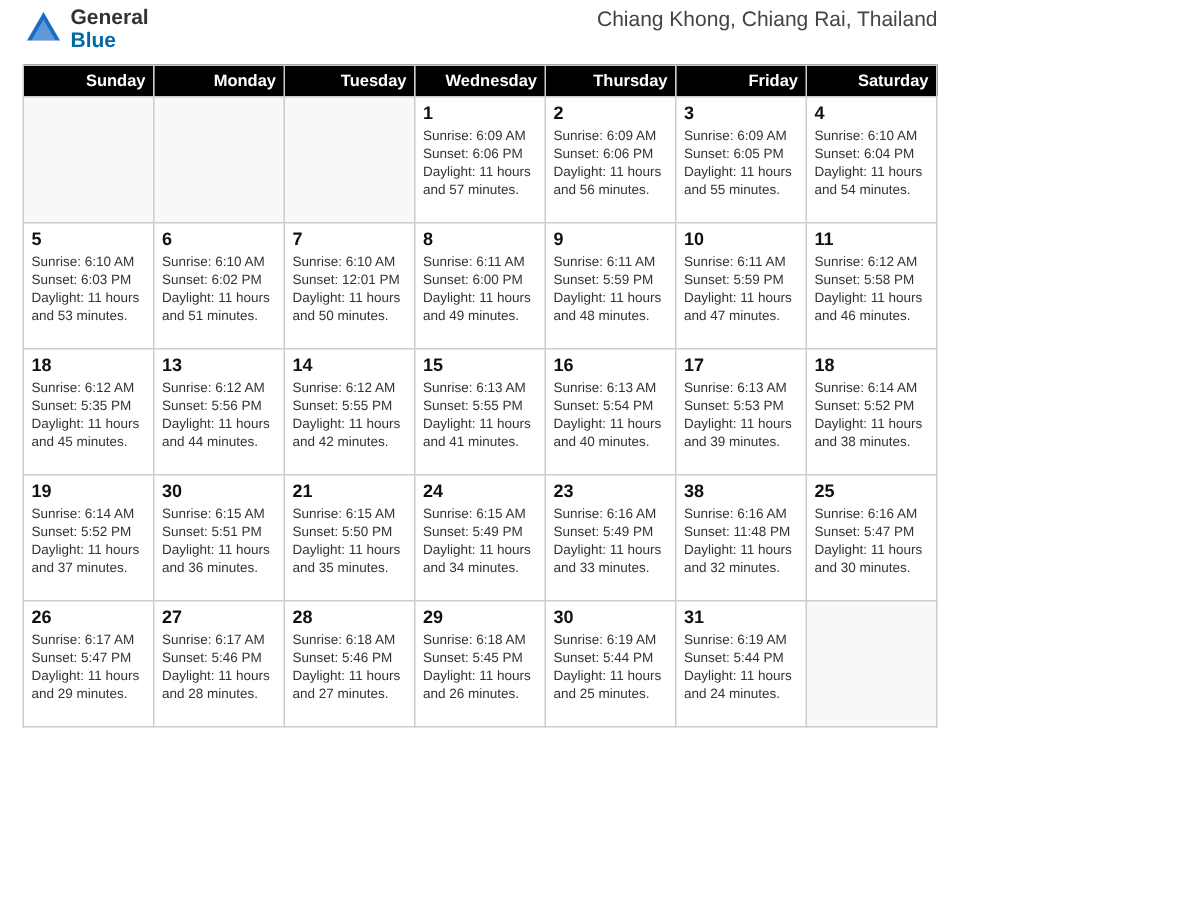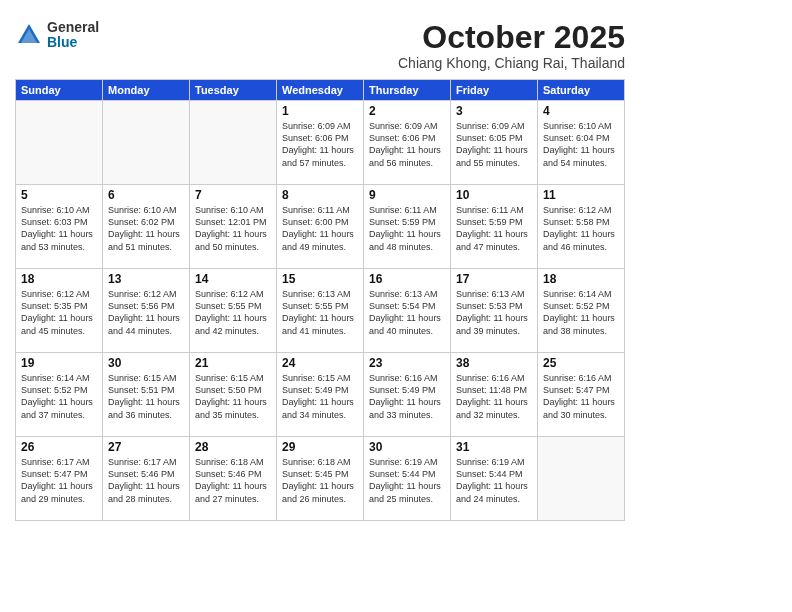--- a/index.html
+++ b/index.html
@@ -6,21 +6,21 @@
     body {
       font-family: Arial, sans-serif;
       background: #fff;
       width: 792px;
       height: 612px;
       overflow: hidden;
     }
     .container {
       width: 640px;
       height: 612px;
-      padding: 20px 15px;
+      padding: 4px 15px;
       background: #fff;
     }
     .header {
       display: flex;
       align-items: flex-start;
       justify-content: space-between;
       margin-bottom: 8px;
     }
     .logo {
       display: flex;
@@ -58,26 +58,26 @@
     .subtitle {
       font-size: 14px;
       color: #444;
     }
     .calendar {
       width: 100%;
       border-collapse: collapse;
       table-layout: fixed;
     }
     .calendar thead tr th {
-      background: #1d4ed8;
+      background: #000000;
       color: #fff;
       font-size: 11px;
       font-weight: bold;
       padding: 4px 5px;
-      text-align: left;
+      text-align: right;
       border: 1px solid #ccc;
     }
     .calendar tbody tr td {
       vertical-align: top;
       border: 1px solid #ccc;
       padding: 3px 5px;
       height: 84px;
       background: #fff;
       font-size: 9.5px;
       color: #333;
@@ -106,21 +106,20 @@
       <svg class="logo-icon" viewBox="0 0 28 28">
         <polygon points="14,3 25,22 3,22" fill="#1a6cc4"></polygon>
         <polygon points="14,8 22,22 6,22" fill="#fff" opacity="0.3"></polygon>
       </svg>
       <div class="logo-text">
         <span class="logo-general">General</span>
         <span class="logo-blue">Blue</span>
       </div>
     </div>
     <div class="title-block">
-      <div class="month-title">October 2025</div>
       <div class="subtitle">Chiang Khong, Chiang Rai, Thailand</div>
     </div>
   </div>
 
   <table class="calendar">
     <thead>
       <tr>
         <th>Sunday</th>
         <th>Monday</th>
         <th>Tuesday</th>

